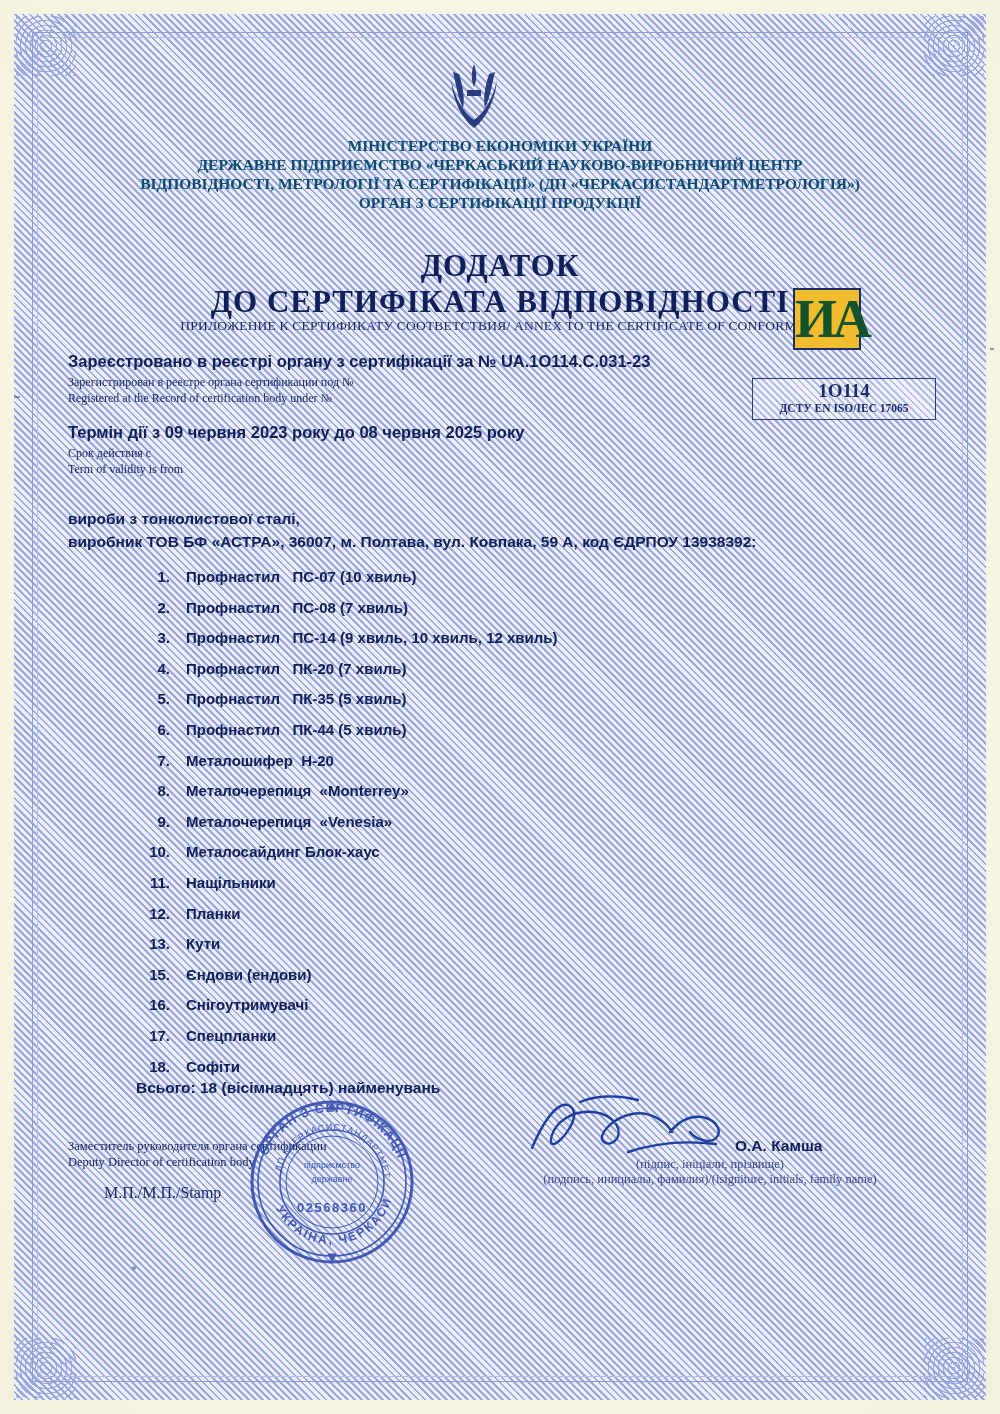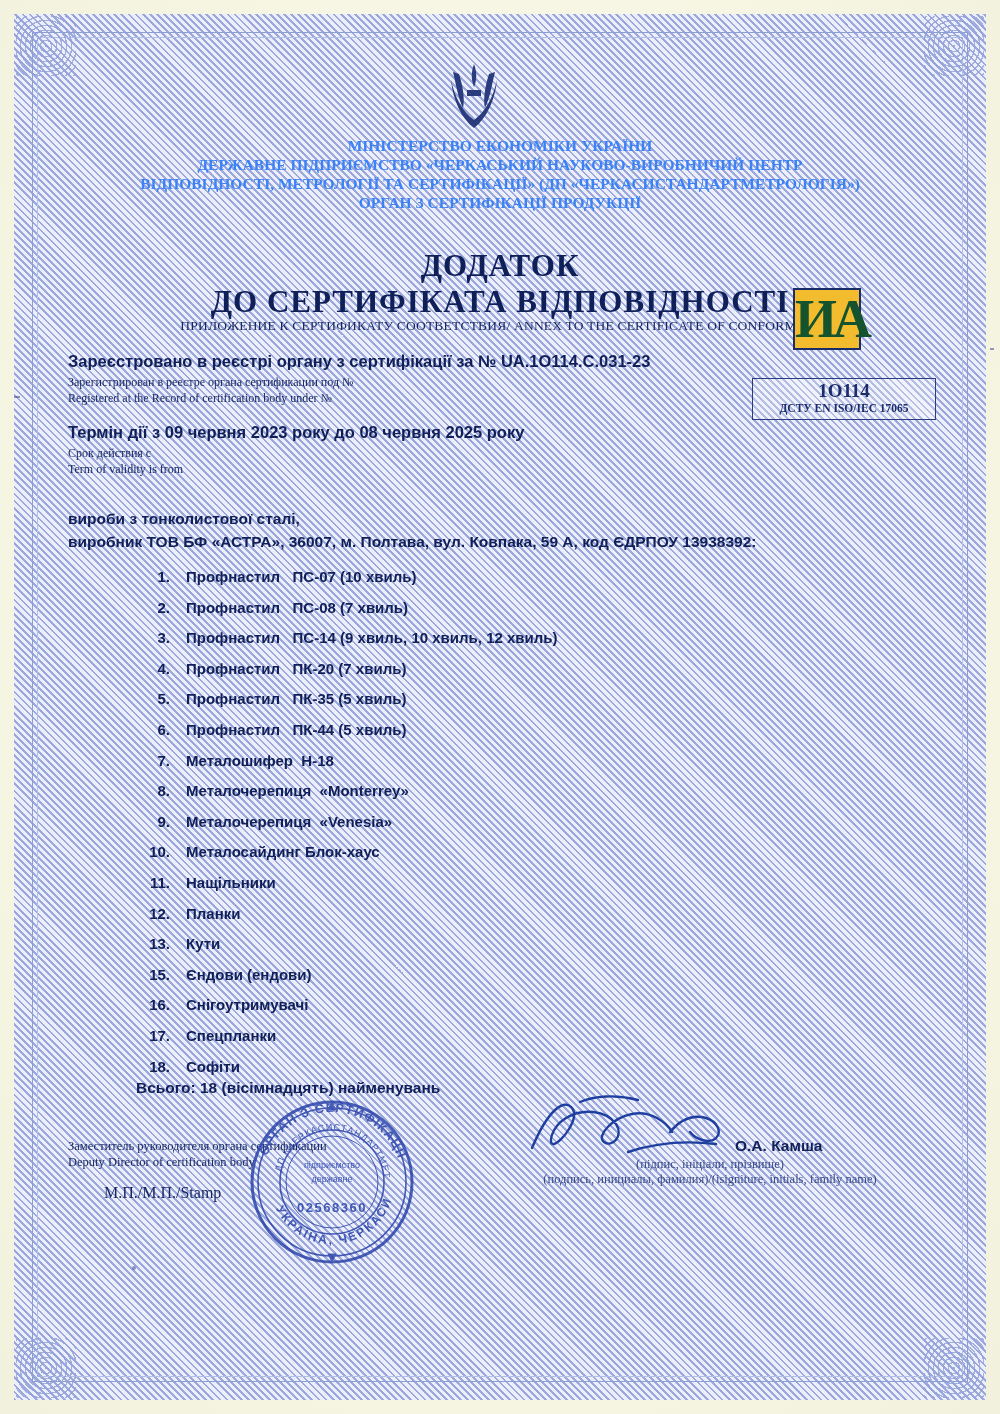--- a/index.html
+++ b/index.html
@@ -100,21 +100,21 @@
   }
   .ministry {
     position: absolute;
     left: 60px; top: 136px;
     width: 880px;
     text-align: center;
     font-family: "Liberation Serif", serif;
     font-weight: 700;
     font-size: 15.5px;
     line-height: 19px;
-    color: #3b82f6;
+    color: #0c4a6e;
   }
 
   .title-main {
     position: absolute;
     left: 60px; top: 248px;
     width: 880px;
     text-align: center;
     font-family: "Liberation Serif", serif;
     font-weight: 700;
     color: #0f1f58;
@@ -427,21 +427,21 @@
       <div class="item">
         <span class="idx">5.</span>
         <span class="lbl">Профнастил   ПК-35 (5 хвиль)</span>
       </div>
       <div class="item">
         <span class="idx">6.</span>
         <span class="lbl">Профнастил   ПК-44 (5 хвиль)</span>
       </div>
       <div class="item">
         <span class="idx">7.</span>
-        <span class="lbl">Металошифер  Н-18</span>
+        <span class="lbl">Металошифер  Н-20</span>
       </div>
       <div class="item">
         <span class="idx">8.</span>
         <span class="lbl">Металочерепиця  «Monterrey»</span>
       </div>
       <div class="item">
         <span class="idx">9.</span>
         <span class="lbl">Металочерепиця  «Venesia»</span>
       </div>
       <div class="item">

